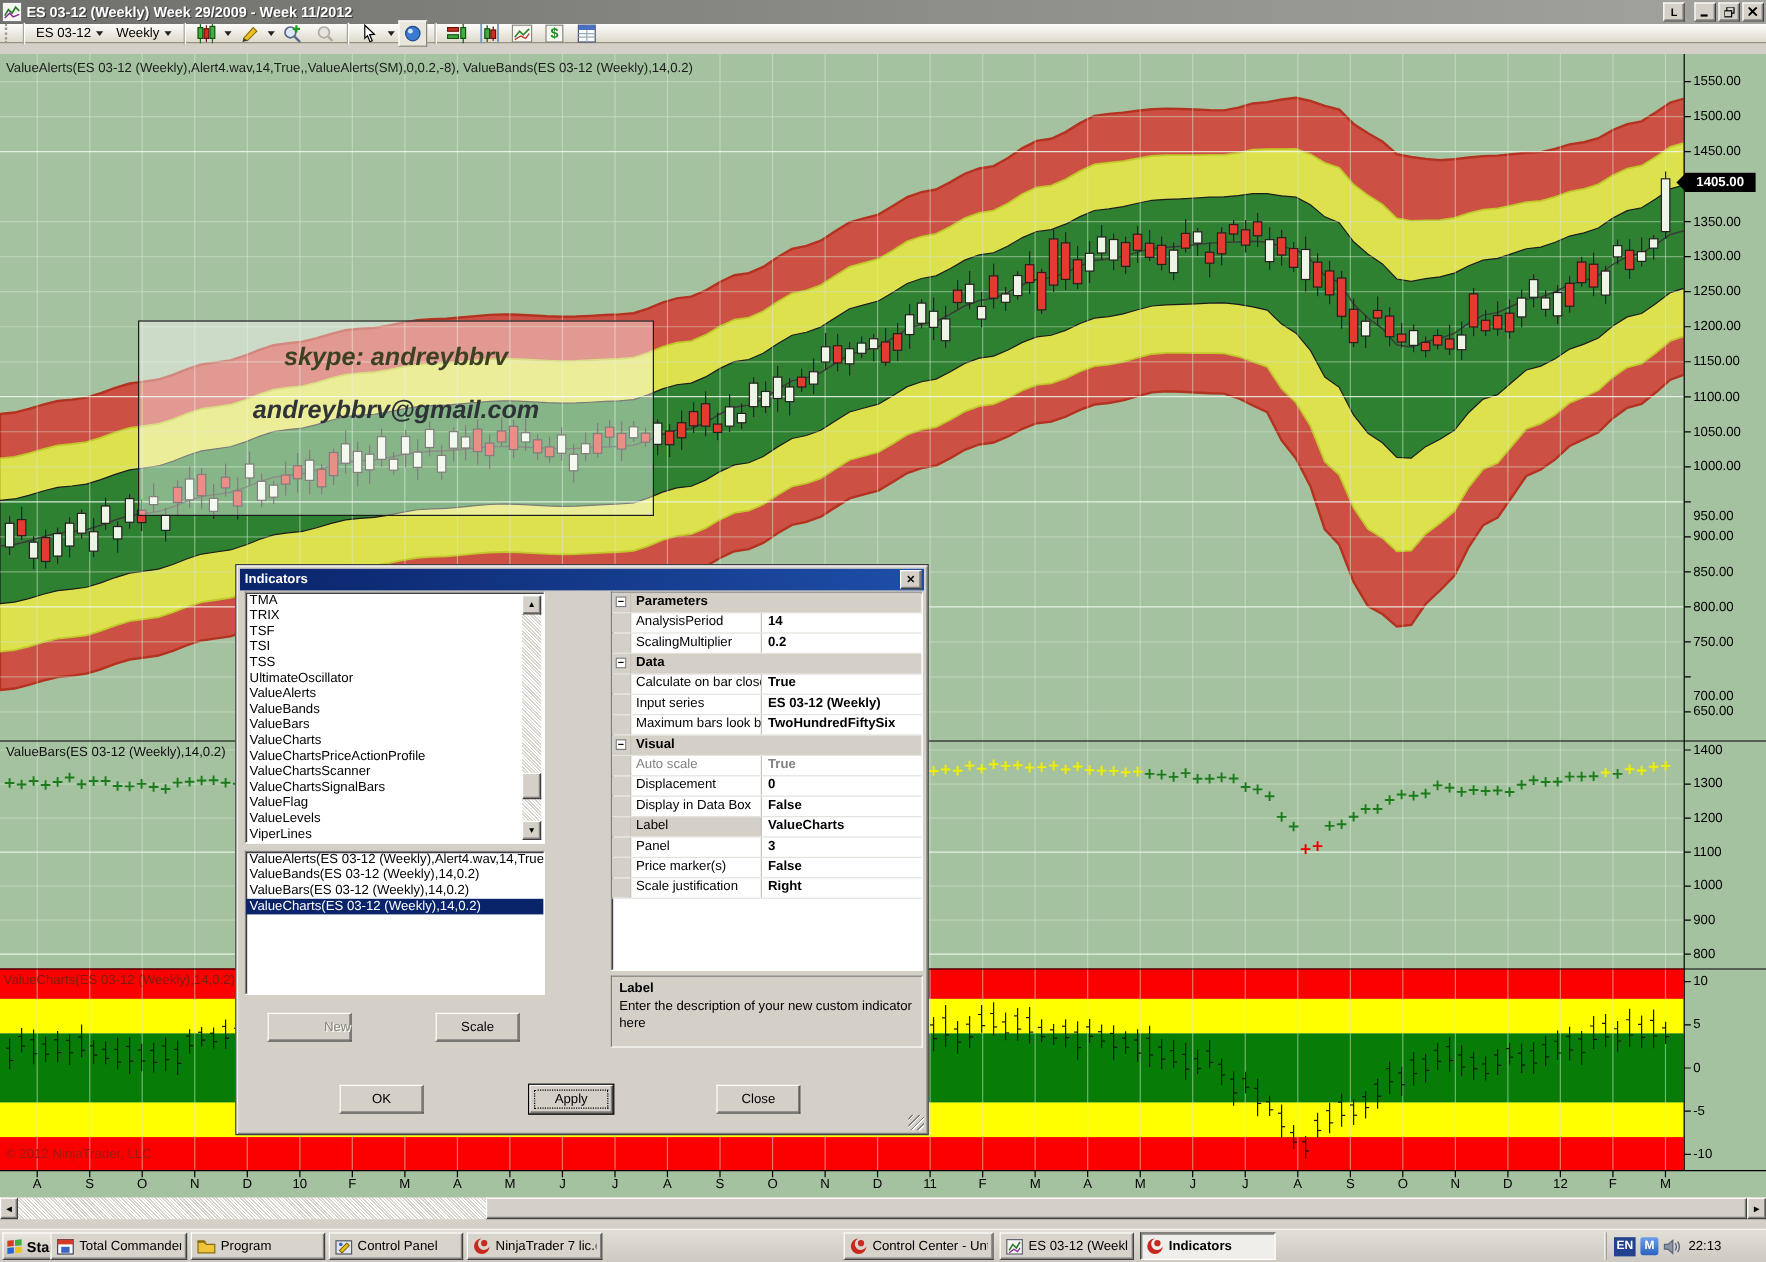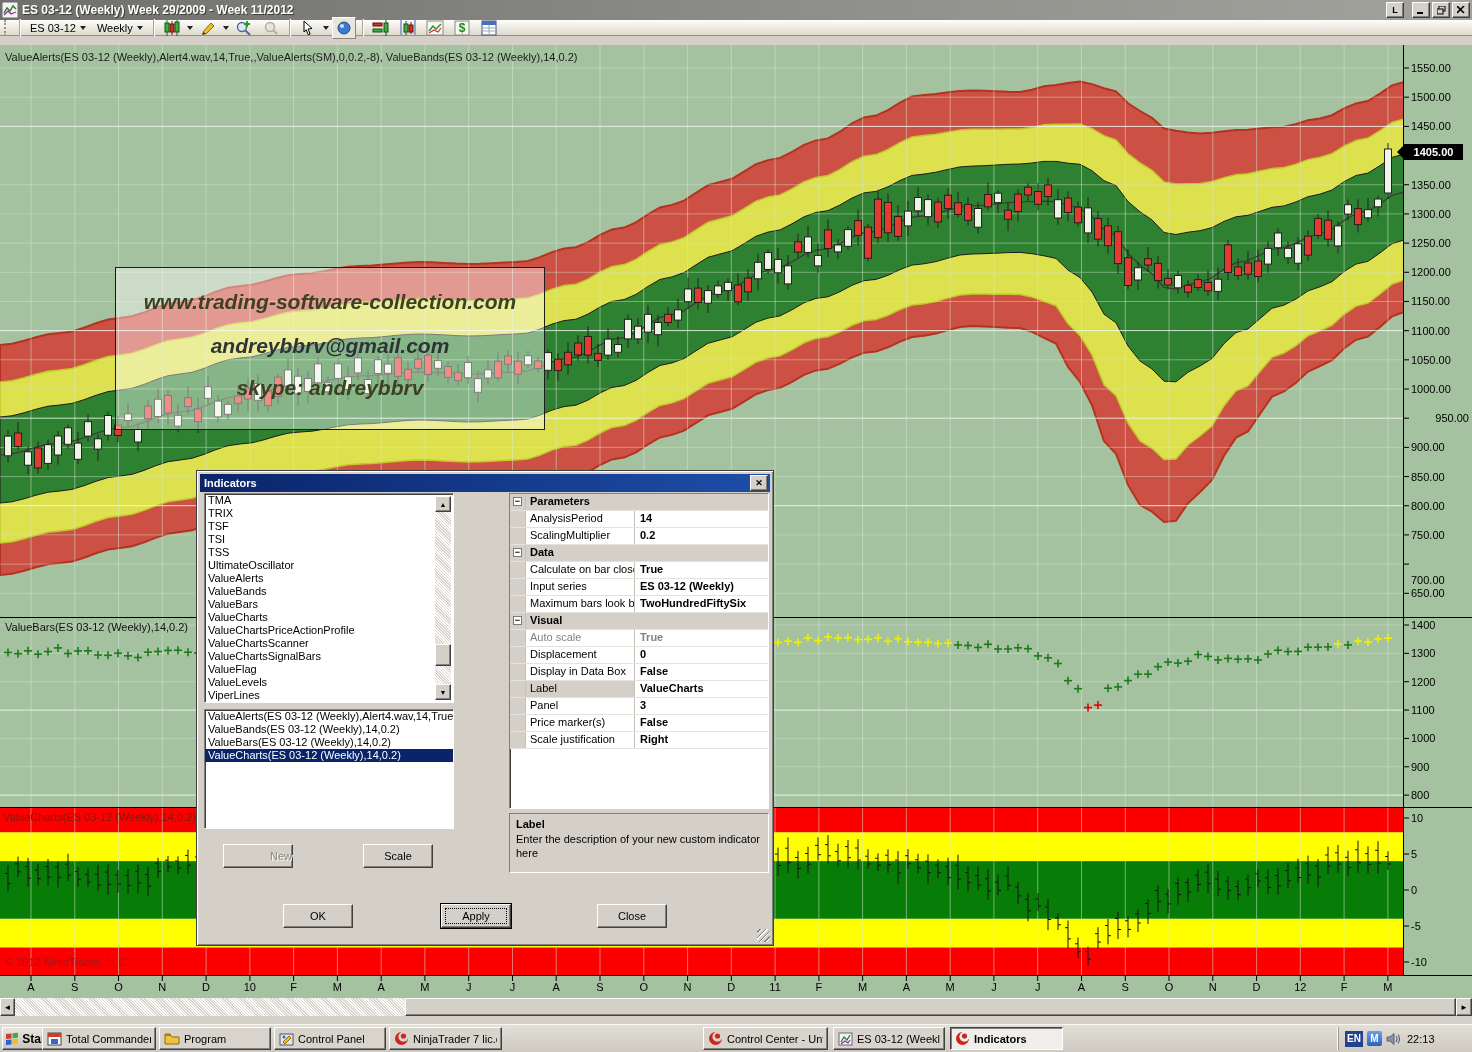--- a/index.html
+++ b/index.html
@@ -1380,38 +1380,37 @@
         <line x1="1403.5" y1="809" x2="1409" y2="809" stroke="#000"></line>
         <line x1="1403.5" y1="845" x2="1409" y2="845" stroke="#000"></line>
         <line x1="1403.5" y1="881" x2="1409" y2="881" stroke="#000"></line>
         <line x1="1403.5" y1="917" x2="1409" y2="917" stroke="#000"></line>
       </svg>
     <div class="plabel p1label">ValueAlerts(ES 03-12 (Weekly),Alert4.wav,14,True,,ValueAlerts(SM),0,0.2,-8), ValueBands(ES 03-12 (Weekly),14,0.2)</div>
     <div class="plabel p2label">ValueBars(ES 03-12 (Weekly),14,0.2)</div>
     <div class="plabel p3label">ValueCharts(ES 03-12 (Weekly),14,0.2)</div>
     <div class="plabel copyright">© 2012 NinjaTrader, LLC</div>
     <div class="watermark">
-      <div class="wl wl1">www.trading-software-collection.com</div>
+      <div class="wl wl3">skype: andreybbrv</div>
       <div class="wl wl2">andreybbrv@gmail.com</div>
-      <div class="wl wl3">skype: andreybbrv</div>
     </div>
     <div class="pmarker">1405.00</div>
     <div id="axislabels">
         <div class="ytick" style="top: 17px;">1550.00</div>
         <div class="ytick" style="top: 46.183px;">1500.00</div>
         <div class="ytick" style="top: 75.366px;">1450.00</div>
         <div class="ytick" style="top: 133.732px;">1350.00</div>
         <div class="ytick" style="top: 162.915px;">1300.00</div>
         <div class="ytick" style="top: 192.098px;">1250.00</div>
         <div class="ytick" style="top: 221.281px;">1200.00</div>
         <div class="ytick" style="top: 250.464px;">1150.00</div>
         <div class="ytick" style="top: 279.647px;">1100.00</div>
         <div class="ytick" style="top: 308.83px;">1050.00</div>
         <div class="ytick" style="top: 338.013px;">1000.00</div>
-        <div class="ytick" style="top: 367px; text-align: right;">950.00</div>
+        <div class="ytick" style="top: 379px;">950.00</div>
         <div class="ytick" style="top: 396.379px;">900.00</div>
         <div class="ytick" style="top: 425.562px;">850.00</div>
         <div class="ytick" style="top: 454.745px;">800.00</div>
         <div class="ytick" style="top: 483.928px;">750.00</div>
         <div class="ytick" style="top: 513.111px; margin-top: 16px;">700.00</div>
         <div class="ytick" style="top: 542.294px;">650.00</div>
         <div class="ytick" style="top: 574px;">1400</div>
         <div class="ytick" style="top: 602.356px;">1300</div>
         <div class="ytick" style="top: 630.712px;">1200</div>
         <div class="ytick" style="top: 659.068px;">1100</div>

